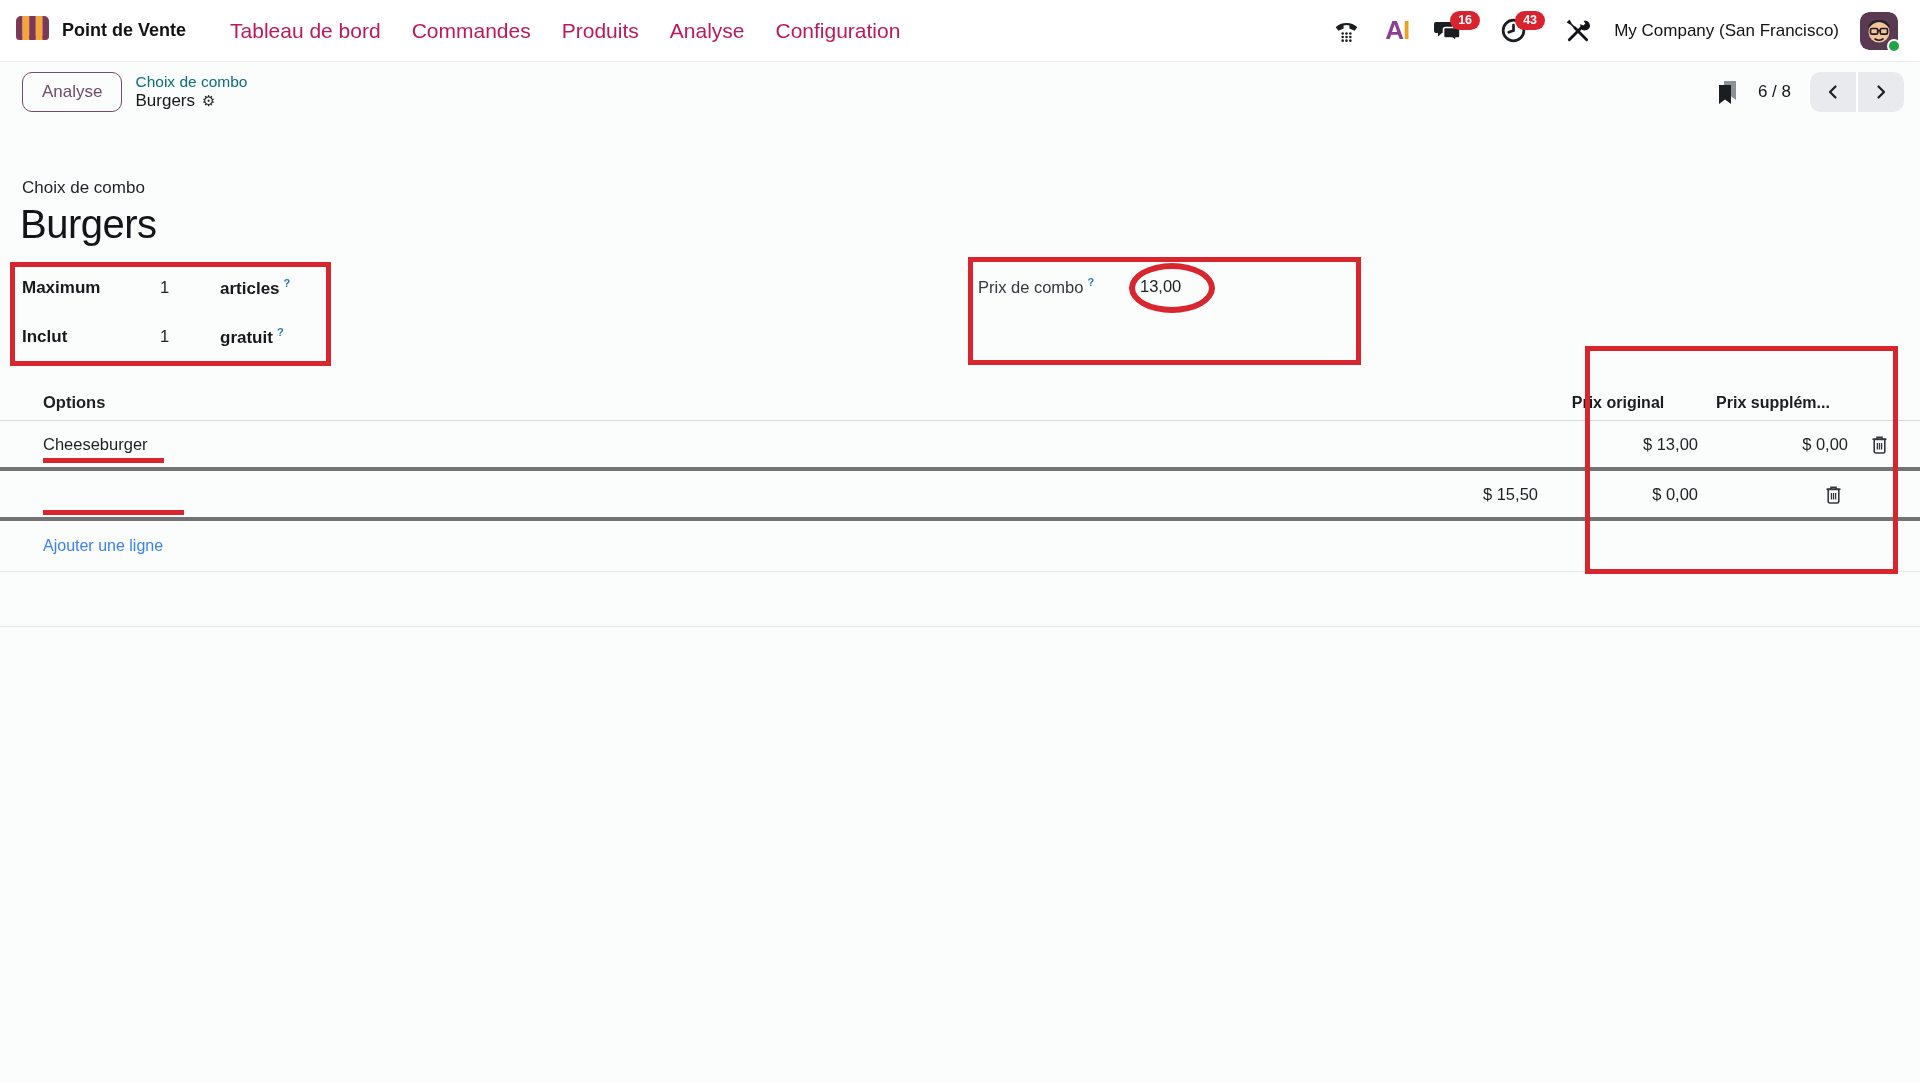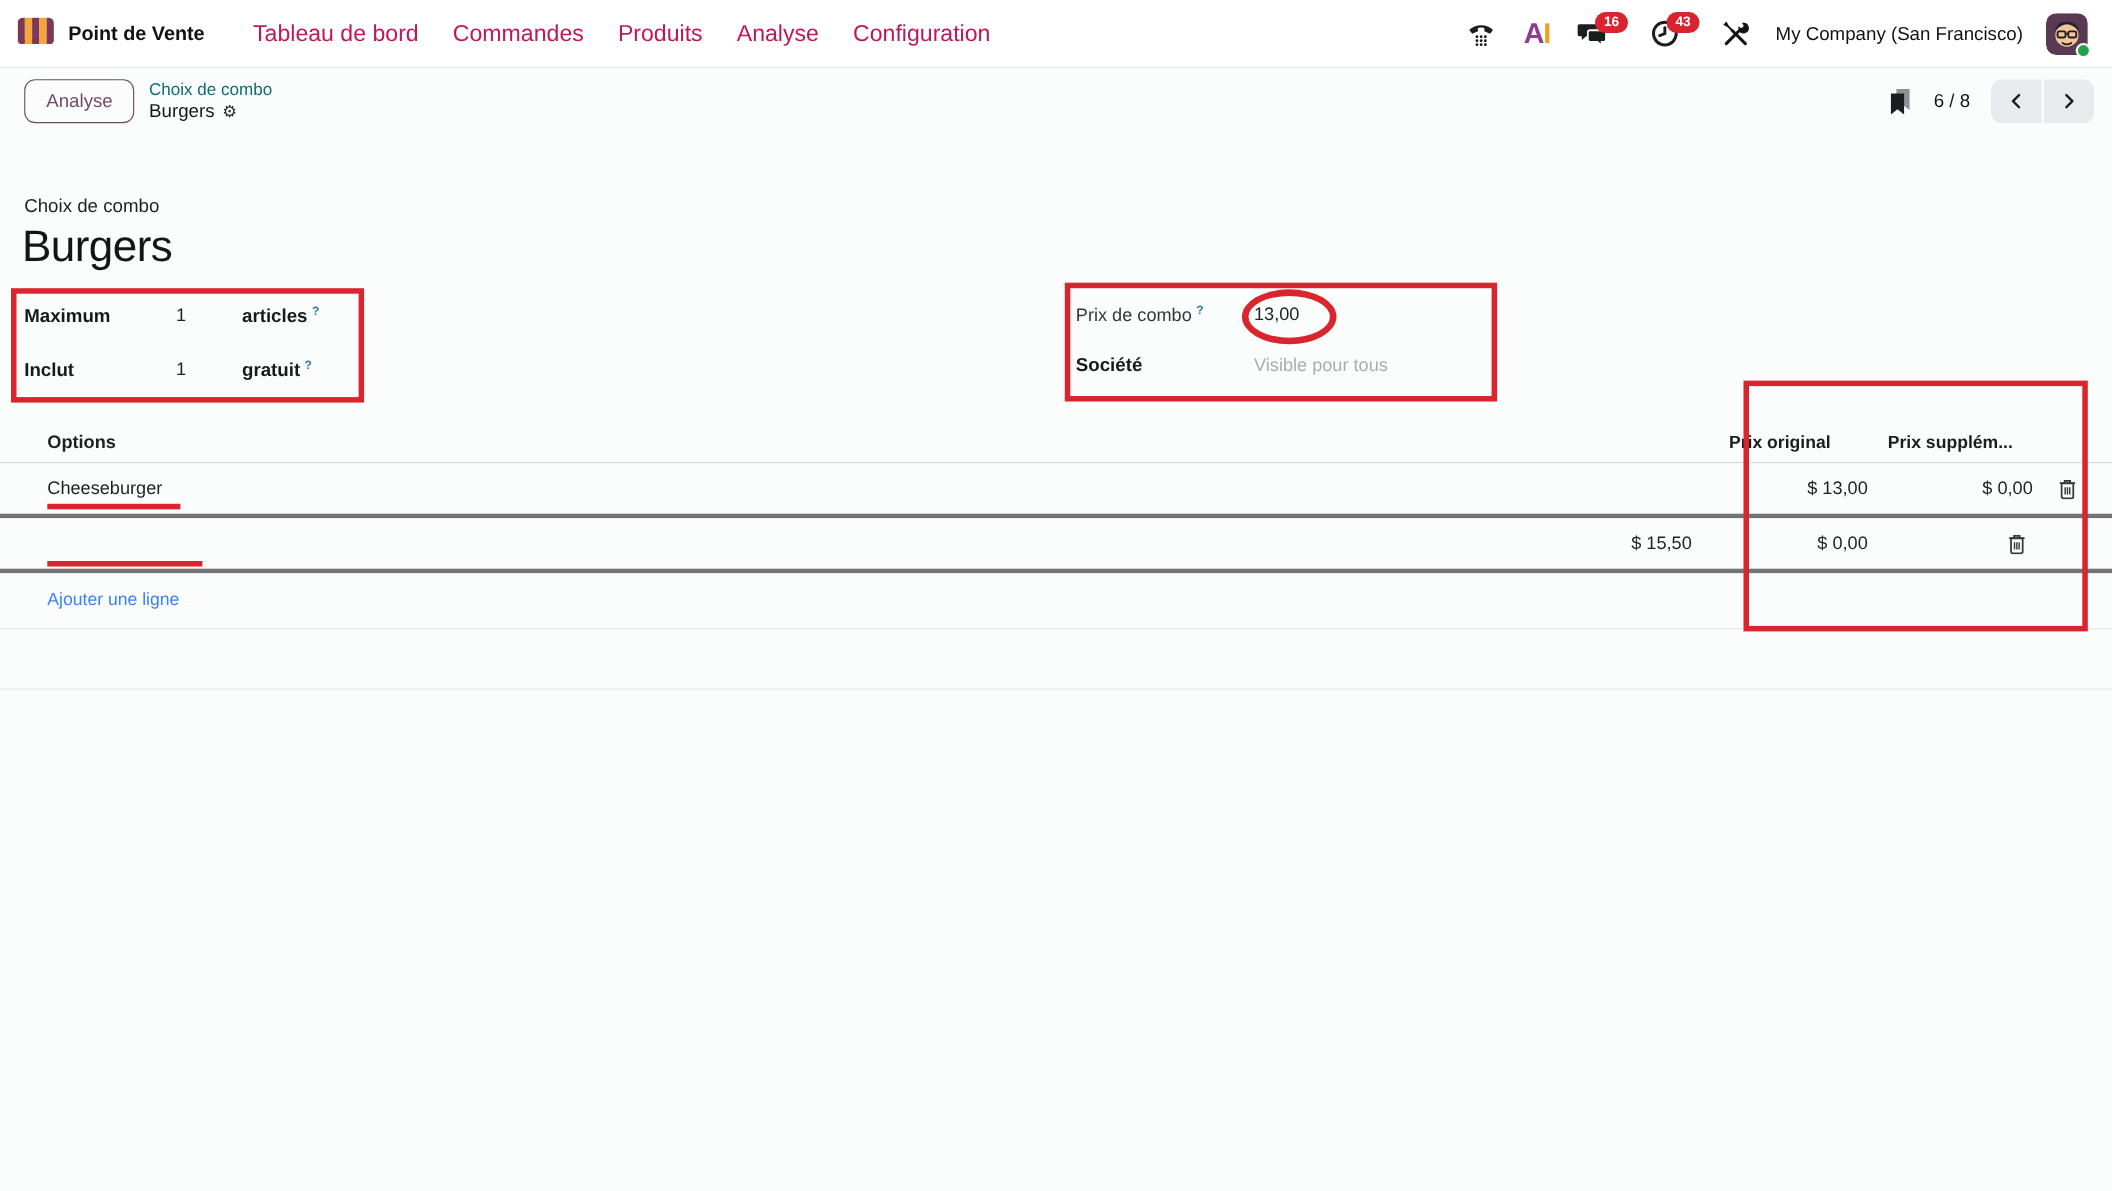--- a/index.html
+++ b/index.html
@@ -252,24 +252,20 @@
           <span class="flabel">Inclut</span>
           <span class="fvalue">1</span>
           <span class="funit"><span>gratuit</span><sup class="help-sup">?</sup></span>
         </div>
       </div>
       <div class="fgroup-right">
         <div class="field-row">
           <span class="flabel-light"><span>Prix de combo</span><sup class="help-sup">?</sup></span>
           <span class="fvalue-right">13,00</span>
         </div>
-        <div class="field-row">
-          <span class="flabel-right-bold">Société</span>
-          <span class="fplaceholder">Visible pour tous</span>
-        </div>
       </div>
     </div>
 
     <div class="otable">
       <div class="trow thead">
         <span class="th cell-name" style="cursor:default;">Options</span>
         <span class="th num-h">Prix original</span>
         <span class="th num-h">Prix supplém...</span>
         <span></span>
       </div>

